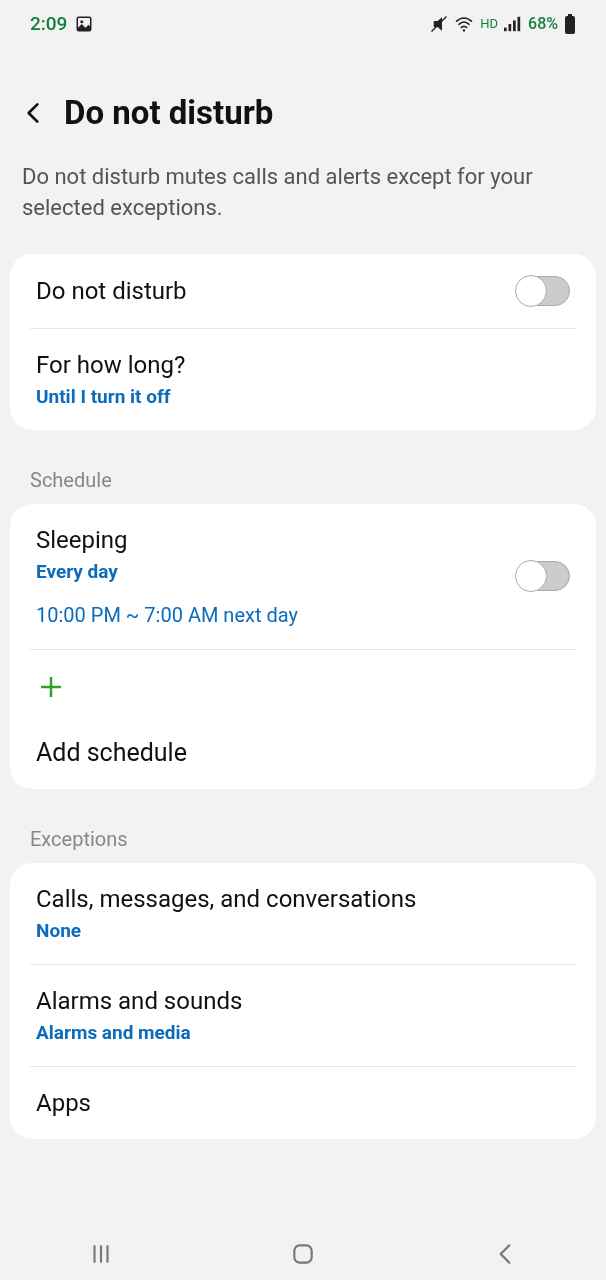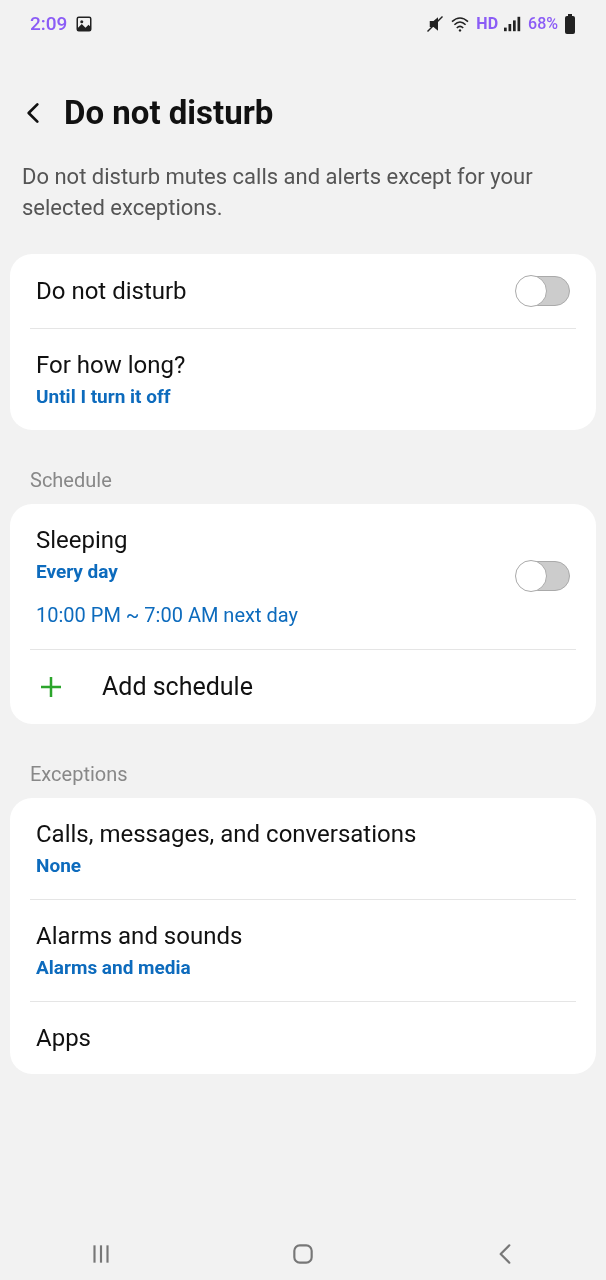--- a/index.html
+++ b/index.html
@@ -1,18 +1,18 @@
 <!DOCTYPE html>
 <html><head>
 <meta charset="utf-8">
 <style>
   * { margin: 0; padding: 0; box-sizing: border-box; font-family: -apple-system, BlinkMacSystemFont, 'Segoe UI', Roboto, sans-serif; }
   body { width: 606px; height: 1280px; background: #f2f2f2; overflow: hidden; position: relative; }
   
-  .status-bar { display: flex; justify-content: space-between; align-items: center; padding: 12px 30px 8px 30px; font-size: 19px; color: #8b5cf6; font-weight: 500; }
+  .status-bar { display: flex; justify-content: space-between; align-items: center; padding: 12px 30px 8px 30px; font-size: 19px; color: #15803d; font-weight: 500; }
   .status-left { display: flex; align-items: center; gap: 8px; }
   .status-right { display: flex; align-items: center; gap: 6px; font-size: 16px; }
   
   .header { display: flex; align-items: center; padding: 50px 20px 20px 20px; gap: 18px; }
   .page-title { font-size: 33px; font-weight: 700; color: #111; }
   
   .description { padding: 10px 6px 30px 22px; font-size: 22px; color: #555; line-height: 1.4; }
   
   .card { background: #fff; margin: 0 10px 12px 10px; border-radius: 22px; overflow: hidden; }
   
@@ -22,21 +22,21 @@
   .row-sub { font-size: 19px; color: #0d6bbd; margin-top: 6px; font-weight: bold; }
   .row-sub2 { font-size: 20px; color: #0d6bbd; margin-top: 20px; }
   
   .divider { height: 1px; background: #e5e5e5; margin: 0 20px; }
   
   .toggle { width: 54px; height: 30px; background: #ccc; border-radius: 15px; position: relative; flex-shrink: 0; border: 1.5px solid #aaa; }
   .toggle::after { content: ''; position: absolute; top: -2px; left: -2px; width: 30px; height: 30px; background: #fff; border-radius: 50%; border: 1px solid #aaa; }
   
   .section-label { font-size: 20px; color: #888; padding: 26px 30px 12px 30px; }
   
-  .add-row { display: flex; align-items: center; padding: 22px 26px; gap: 36px; }
+  .add-row { display: flex; padding: 22px 26px; gap: 36px; flex-direction: column; }
   .add-label { font-size: 25px; color: #111; }
   
   .nav-bar { position: absolute; bottom: 0; left: 0; right: 0; height: 52px; display: flex; justify-content: space-around; align-items: center; background: #f2f2f2; }
   
   svg { display: block; }
 </style>
 </head>
 <body>
 
 <div class="status-bar">
@@ -58,21 +58,21 @@
         </svg>
     </span>
     <span>
       <svg width="20" height="16" viewBox="0 0 24 20">
           <path d="M2 7 Q12 -2 22 7" fill="none" stroke="#222" stroke-width="2"></path>
           <path d="M5 11 Q12 4 19 11" fill="none" stroke="#222" stroke-width="2"></path>
           <path d="M8 15 Q12 11 16 15" fill="none" stroke="#222" stroke-width="2"></path>
           <circle cx="12" cy="18" r="1.5" fill="#222"></circle>
         </svg>
     </span>
-    <span style="font-size:16px;font-weight:700">HD</span>
+    <span style="font-size:13px;font-weight:400">HD</span>
     <span>
       <svg width="18" height="16" viewBox="0 0 20 16">
           <rect x="0" y="12" width="3" height="4" fill="#222"></rect>
           <rect x="5" y="8" width="3" height="8" fill="#222"></rect>
           <rect x="10" y="4" width="3" height="12" fill="#222"></rect>
           <rect x="15" y="0" width="3" height="16" fill="#222"></rect>
         </svg>
     </span>
     <span>68%</span>
     <span>

